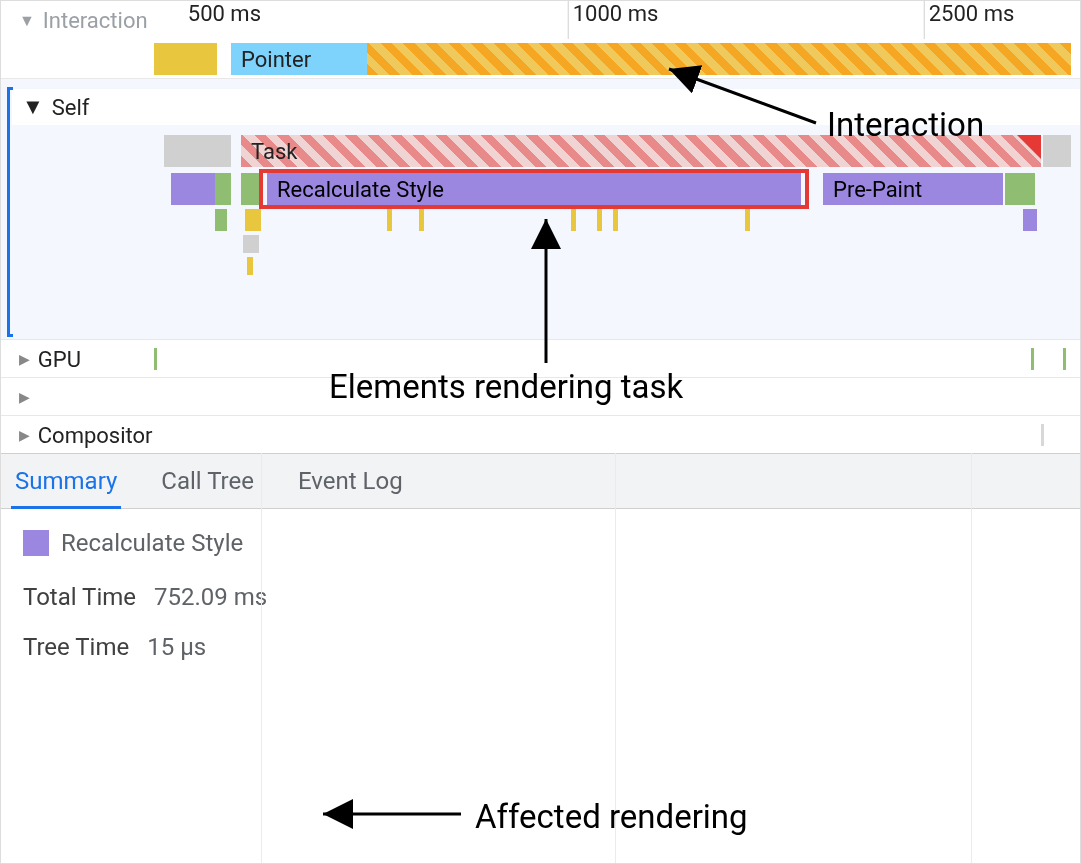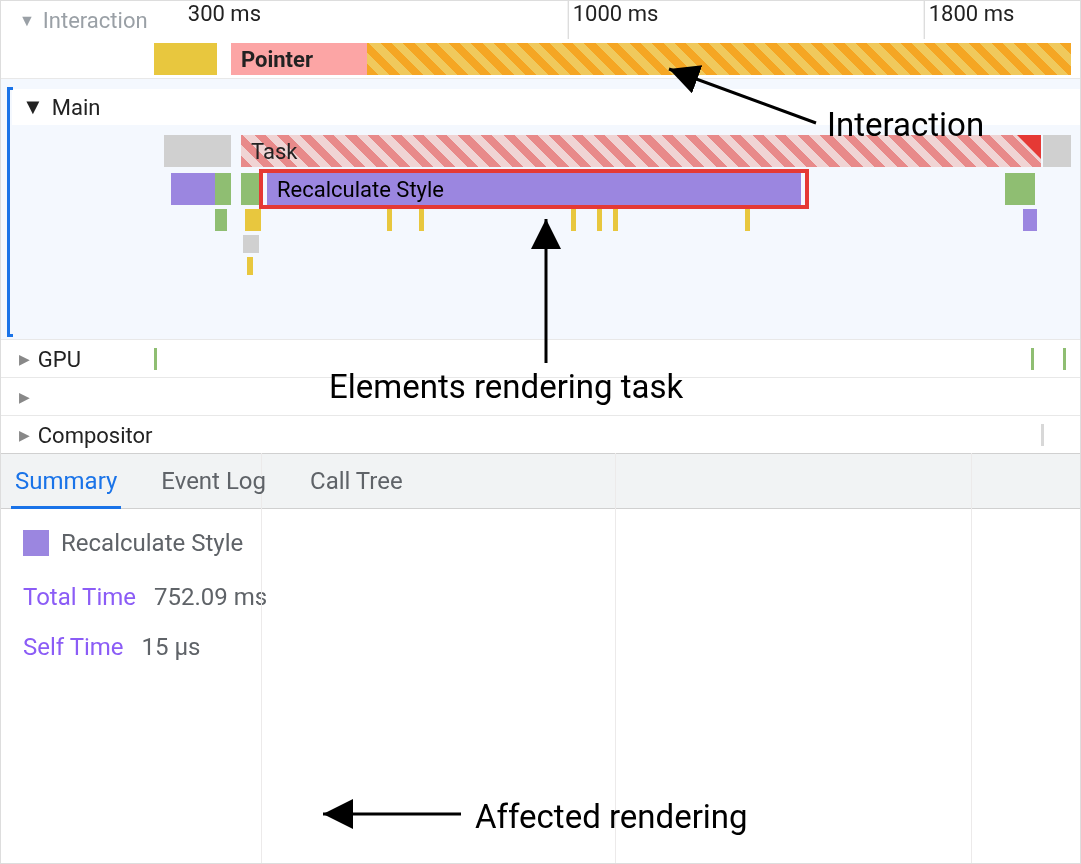--- a/index.html
+++ b/index.html
@@ -57,21 +57,21 @@
     height: 32px;
     display: flex;
     align-items: center;
     padding-left: 10px;
     font-size: 22px;
     color: #222;
     overflow: hidden;
     white-space: nowrap;
   }
   .bar-yellow-pre { background: #e8c73e; }
-  .bar-yellow { background: #fca5a5; font-weight: bold; }
+  .bar-yellow { background: #7dd3fc; }
   .stripes-orange {
     background-image: repeating-linear-gradient(45deg, #f5a623 0, #f5a623 8px, #f0c95c 8px, #f0c95c 16px);
   }
 
   .main-area {
     position: relative;
     background: #f4f8fe;
     height: 260px;
   }
   .main-header {
@@ -201,21 +201,21 @@
   .swatch {
     width: 26px;
     height: 26px;
     background: #9b86e0;
   }
   .kv {
     display: flex;
     gap: 18px;
     margin-bottom: 22px;
   }
-  .kv .k { color: #8b5cf6; }
+  .kv .k { color: #404040; }
   .kv .v { color: #5f6368; }
 
   
   .annot {
     position: absolute;
     font-size: 33px;
     color: #000;
     z-index: 50;
     pointer-events: none;
     font-family: -apple-system, BlinkMacSystemFont, "Segoe UI", Roboto, sans-serif;
@@ -231,55 +231,58 @@
 
 <div class="gridline" style="left:260px"></div>
 <div class="gridline" style="left:614px"></div>
 <div class="gridline" style="left:970px"></div>
 
 <div class="interactions-row">
   <div class="interactions-header">
     <span class="disclosure" style="color:#9aa0a6;margin-right:8px;">▼</span>
     <span style="font-size:22px;color:#9aa0a6;">Interaction</span>
   </div>
-  <span class="ruler-tick first" style="left:260px">300 ms</span>
+  <span class="ruler-tick first" style="left:260px">500 ms</span>
   <span class="ruler-tick" style="left:612px">1000 ms</span>
-  <span class="ruler-tick" style="left:968px">1800 ms</span>
+  <span class="ruler-tick" style="left:968px">2500 ms</span>
 </div>
 
 <div class="pointer-row">
   <div class="bar bar-yellow-pre" style="left:153px;width:63px"></div>
   <div class="bar bar-yellow" style="left:230px;width:136px">
     <span>Pointer</span>
   </div>
   <div class="bar stripes-orange" style="left:366px;width:704px;padding:0"></div>
 </div>
 
 <div class="main-area">
   <div class="blue-bracket"></div>
   <div class="main-header">
     <span class="disclosure" style="margin-right:8px;">▼</span>
-    <span>Main</span>
+    <span>Self</span>
   </div>
 
   <div class="flame-row" style="top:56px">
     <div class="fbar c-gray" style="left:163px;width:67px;padding:0"></div>
     <div class="fbar task-stripes" style="left:240px;width:800px">
       <span>Task</span>
       <div class="task-red-corner"></div>
     </div>
     <div class="fbar c-gray" style="left:1042px;width:28px;padding:0"></div>
   </div>
 
   <div class="flame-row" style="top:94px">
     <div class="fbar c-purple" style="left:170px;width:44px;padding:0"></div>
     <div class="fbar c-green" style="left:214px;width:16px;padding:0"></div>
     <div class="fbar c-green" style="left:240px;width:18px;padding:0"></div>
     <div class="fbar c-purple" style="left:266px;width:534px">
       <span>Recalculate Style</span>
+    </div>
+    <div class="fbar c-purple" style="left:822px;width:180px">
+      <span>Pre-Paint</span>
     </div>
     <div class="fbar c-green" style="left:1004px;width:30px;padding:0"></div>
   </div>
 
   <div class="selected-outline" style="left:258px;top:90px;width:550px;height:40px"></div>
 
   <div class="flame-row" style="top:130px">
     <div class="fbar c-green fbar-thin" style="left:214px;width:12px;padding:0"></div>
     <div class="fbar c-yellow fbar-thin" style="left:244px;width:16px;padding:0"></div>
     <div class="fbar c-yellow fbar-thin" style="left:386px;width:5px;padding:0"></div>
@@ -318,35 +321,35 @@
 <div class="thin-row">
   <div class="track-label black" style="position:absolute;left:0;top:0;">
     <span class="disclosure">▶</span>
     <span>Compositor</span>
   </div>
   <div class="vtick vtick-gray" style="left:1040px"></div>
 </div>
 
 <div class="tabs">
   <div class="tab active">Summary</div>
+  <div class="tab">Call Tree</div>
   <div class="tab">Event Log</div>
-  <div class="tab">Call Tree</div>
 </div>
 
 <div class="details">
   <div class="details-title">
     <div class="swatch"></div>
     <span>Recalculate Style</span>
   </div>
   <div class="kv">
     <span class="k">Total Time</span>
     <span class="v">752.09 ms</span>
   </div>
   <div class="kv">
-    <span class="k">Self Time</span>
+    <span class="k">Tree Time</span>
     <span class="v">15 μs</span>
   </div>
 </div>
 
 <svg class="arrow" style="left:0;top:0;" width="1081" height="864">
   <defs>
     <marker id="ah" markerWidth="12" markerHeight="12" refX="10" refY="5" orient="auto">
       <path d="M0,0 L10,5 L0,10 Z" fill="#000"></path>
     </marker>
   </defs>

